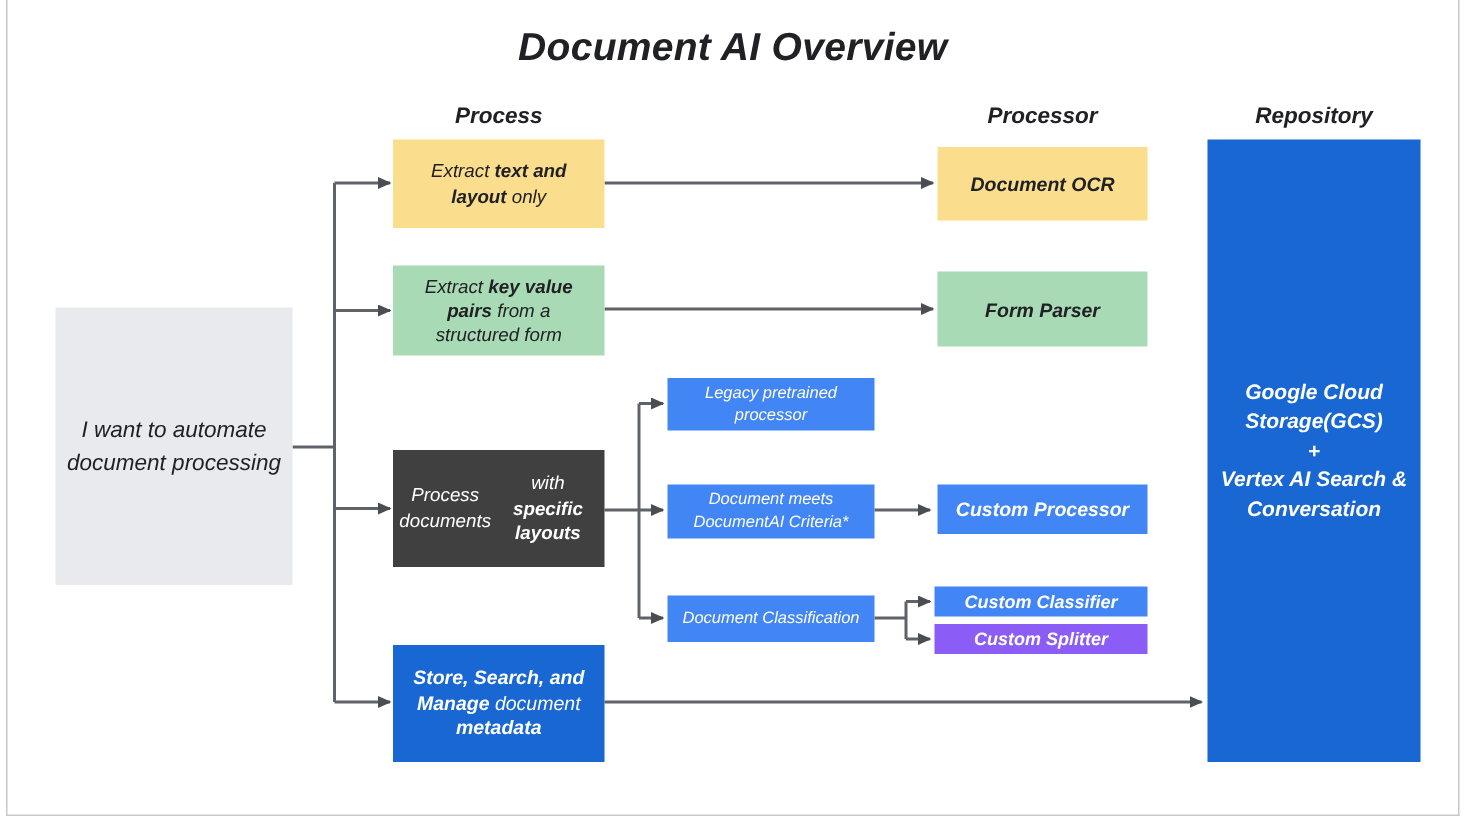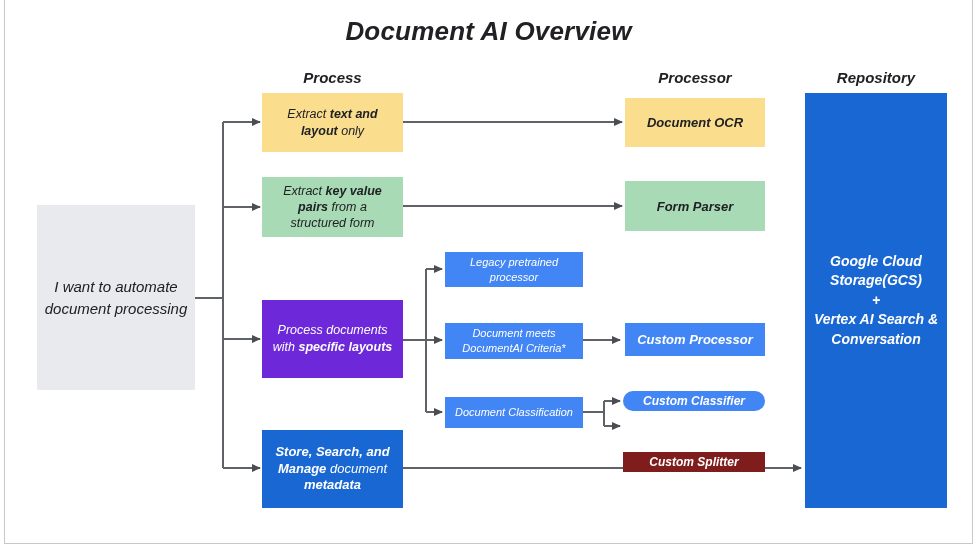--- a/index.html
+++ b/index.html
@@ -15,34 +15,34 @@
   .hdr-repository { left:805px; width:142px; top:69px; }
 
   .box { position:absolute; display:flex; align-items:center; justify-content:center;
          text-align:center; box-sizing:border-box; }
   .start-box { left:37px; top:205px; width:158px; height:185px; background:#e8eaed;
                font-size:15px; line-height:1.45; padding:0 6px; }
   .sc-yellow { left:262px; top:93px;  width:141px; height:59px; background:#fbde8d;
                font-size:12.5px; line-height:1.3; padding:0 8px; }
   .sc-green  { left:262px; top:177px; width:141px; height:60px; background:#a8dab5;
                font-size:12.5px; line-height:1.3; padding:0 8px;text-align:center; }
-  .sc-blue   { left:262px; top:300px; width:141px; height:78px; background:#6d28d9;
-               color:#ffffff; font-size:12.5px; line-height:1.35; padding:0 2px; flex-direction:column; }
+  .sc-blue   { left:262px; top:300px; width:141px; height:78px; background:#404040;
+               color:#ffffff; font-size:12.5px; line-height:1.35; padding:0 2px; flex-direction:row; }
   .sc-dark   { left:262px; top:430px; width:141px; height:78px; background:#1967d2;
                color:#ffffff; font-size:13px; line-height:1.3; padding:0 2px; }
   .decision  { background:#4285f4; color:#ffffff; font-size:11px; line-height:1.35; padding:0 4px; }
   .dec-legacy   { left:445px; top:252px; width:138px; height:35px; }
   .dec-criteria { left:445px; top:323px; width:138px; height:36px; }
   .dec-classif  { left:445px; top:397px; width:138px; height:31px; }
   .proc { font-weight:700; }
   .proc-ocr    { left:625px; top:98px;  width:140px; height:49px; background:#fbde8d; font-size:13px; }
   .proc-form   { left:625px; top:181px; width:140px; height:50px; background:#a8dab5; font-size:13px; }
   .proc-custom { left:625px; top:323px; width:140px; height:33px; background:#4285f4; color:#fff; font-size:13px; }
-  .proc-clsf   { left:623px; top:391px; width:142px; height:20px; background:#4285f4; color:#fff; font-size:12px;border-radius:10px; }
-  .proc-splt   { left:623px; top:416px; width:142px; height:20px; background:#7f1d1d; color:#fff; font-size:12px;margin-top:36px; }
+  .proc-clsf   { left:623px; top:391px; width:142px; height:20px; background:#4285f4; color:#fff; font-size:12px; }
+  .proc-splt   { left:623px; top:416px; width:142px; height:20px; background:#8b5cf6; color:#fff; font-size:12px; }
   .repo { left:805px; top:93px; width:142px; height:415px; background:#1967d2; color:#ffffff;
           font-size:14px; font-weight:700; line-height:1.4; flex-direction:column; padding:0 1px; }
   .repo div { width:100%; }
   .connectors { position:absolute; left:0; top:0; pointer-events:none; }
   b { font-weight:700; }
 </style>
 </head>
 <body>
 
 <div class="canvas">

